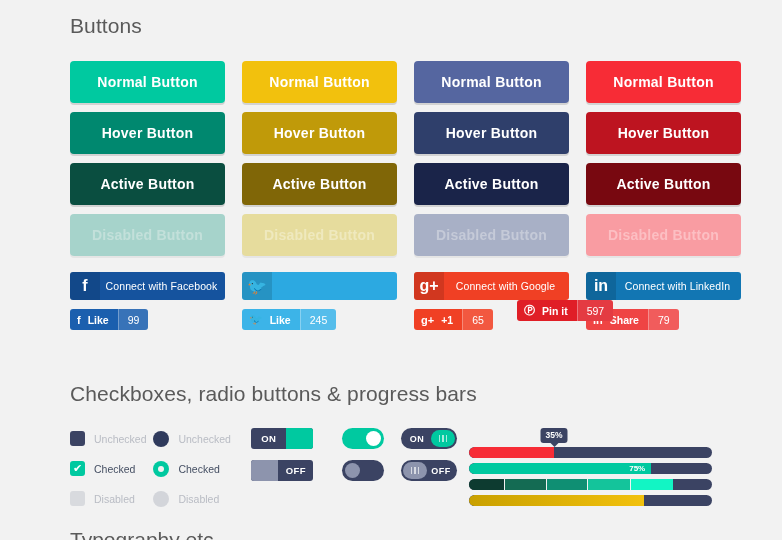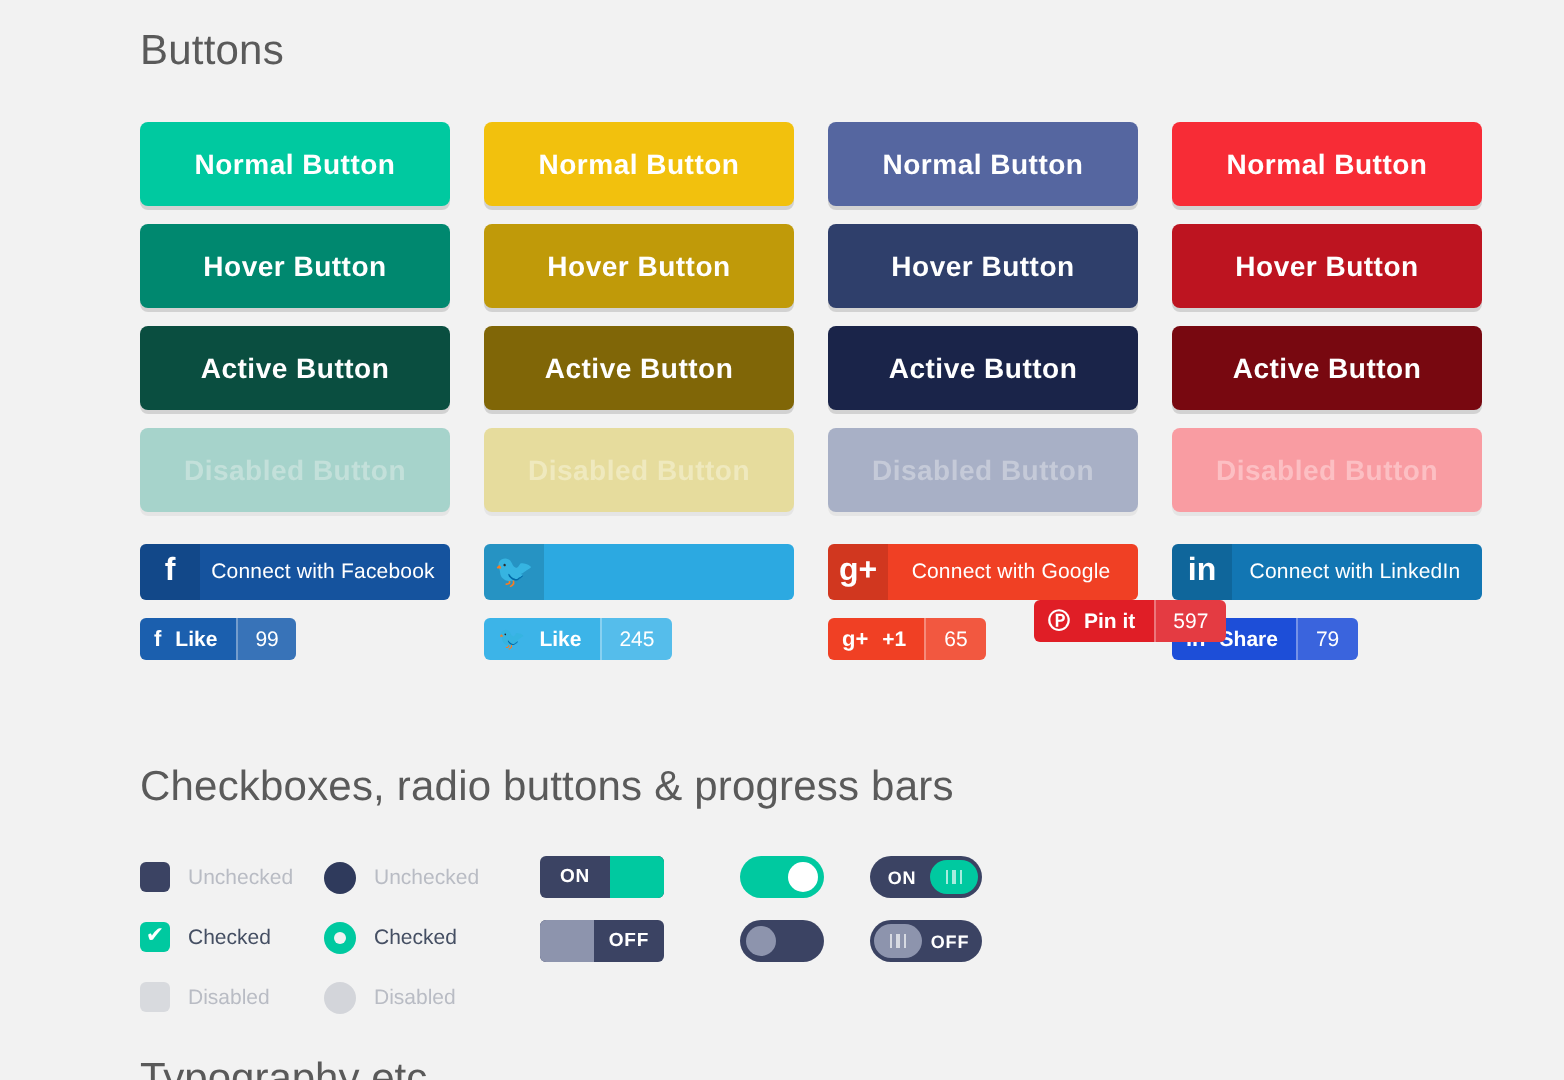--- a/index.html
+++ b/index.html
@@ -266,21 +266,21 @@
     <div class="share-btn" style="background:#3cb4e8">
       <span class="ic">🐦</span>
       <span class="lbl">Like</span>
       <span class="cnt">245</span>
     </div>
     <div class="share-btn" style="background:#f04024">
       <span class="ic">g+</span>
       <span class="lbl">+1</span>
       <span class="cnt">65</span>
     </div>
-    <div class="share-btn" style="background:#1d4ed8">
+    <div class="share-btn" style="background:#ef4444">
       <span class="ic">in</span>
       <span class="lbl">Share</span>
       <span class="cnt">79</span>
     </div>
     <div class="share-btn" style="background:#e01e26;position:absolute;left:517px;top:300px">
       <span class="ic">Ⓟ</span>
       <span class="lbl">Pin it</span>
       <span class="cnt">597</span>
     </div>
   </div>
@@ -365,16 +365,44 @@
           <span class="gknob">
               <i></i>
               <i></i>
               <i></i>
             </span>
           <span class="txt">OFF</span>
         </div>
       </div>
     </div>
 
+    <div class="prog-col">
+
+      <div class="tooltip" style="left:35%">35%</div>
+
+      <div class="prog-track">
+        <div class="prog-fill" style="width:35%;background:#f72c36"></div>
+      </div>
+
+      <div class="prog-track">
+        <div class="prog-fill" style="width:75%;background:#00c9a0">
+          <span class="pct">75%</span>
+        </div>
+      </div>
+
+      <div class="prog-track">
+        <div class="prog-fill seg-track" style="width:84%">
+          <span class="seg" style="width:17.8%;background:#0d3b30"></span>
+          <span class="seg" style="width:20.2%;background:#146b53"></span>
+          <span class="seg" style="width:20.2%;background:#0f8f73"></span>
+          <span class="seg" style="width:21.4%;background:#14c49b"></span>
+          <span class="seg" style="width:20.4%;background:#12f5c4;border-right:none"></span>
+        </div>
+      </div>
+
+      <div class="prog-track">
+        <div class="prog-fill" style="width:72%;background:linear-gradient(90deg,#c9a000,#f2c10d)"></div>
+      </div>
+    </div>
   </div>
 
   <h2 id="bottom-title">Typography etc.</h2>
 </div>
 
 </body></html>

